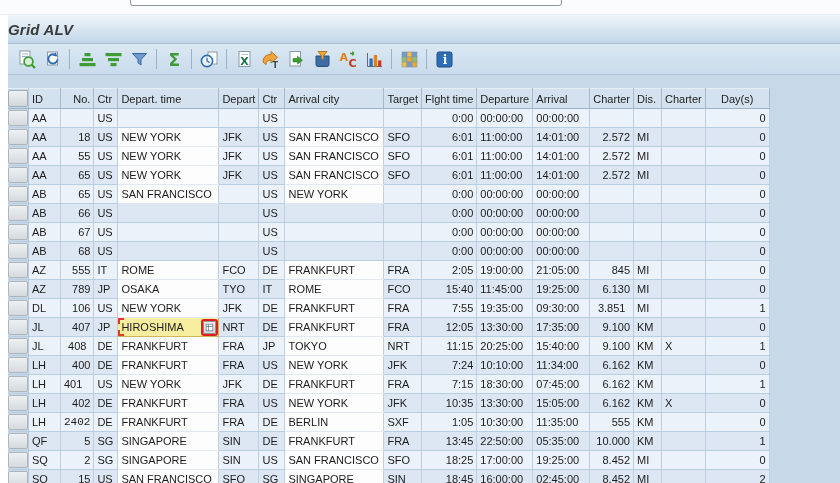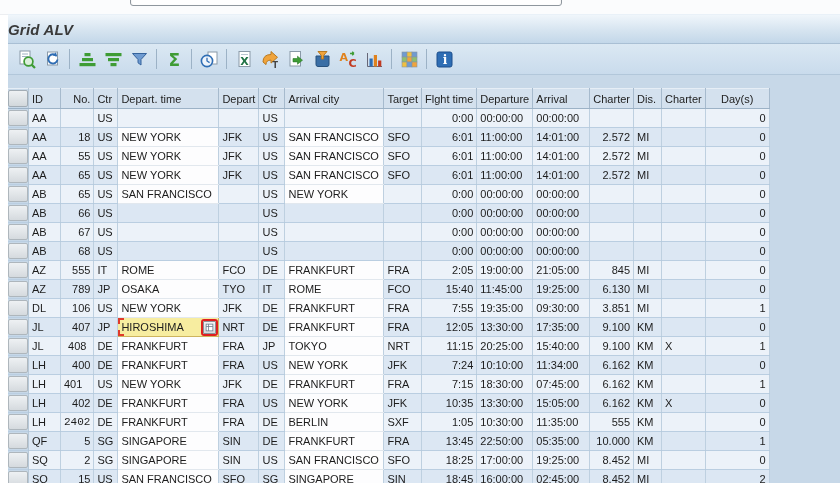--- a/index.html
+++ b/index.html
@@ -483,21 +483,21 @@
             <td class="striped" style="text-align: right;">106</td>
             <td class="striped" style="text-align: left;">US</td>
             <td class="white" style="text-align: left;">NEW YORK</td>
             <td class="striped" style="text-align: left;">JFK</td>
             <td class="striped" style="text-align: left;">DE</td>
             <td class="white" style="text-align: left;">FRANKFURT</td>
             <td class="striped" style="text-align: left;">FRA</td>
             <td class="striped" style="text-align: right;">7:55</td>
             <td class="striped" style="text-align: left;">19:35:00</td>
             <td class="striped" style="text-align: left;">09:30:00</td>
-            <td class="striped" style="text-align: right;">3.851</td>
+            <td class="striped" style="text-align: center;">3.851</td>
             <td class="striped" style="text-align: left;">MI</td>
             <td class="striped" style="text-align: left;"></td>
             <td class="striped" style="text-align: right;">1</td>
           </tr>
           <tr class="dark">
             <td class="sel">
               <div class="sel-btn"></div>
             </td>
             <td class="striped" style="text-align: left;">JL</td>
             <td class="striped" style="text-align: right;">407</td>

